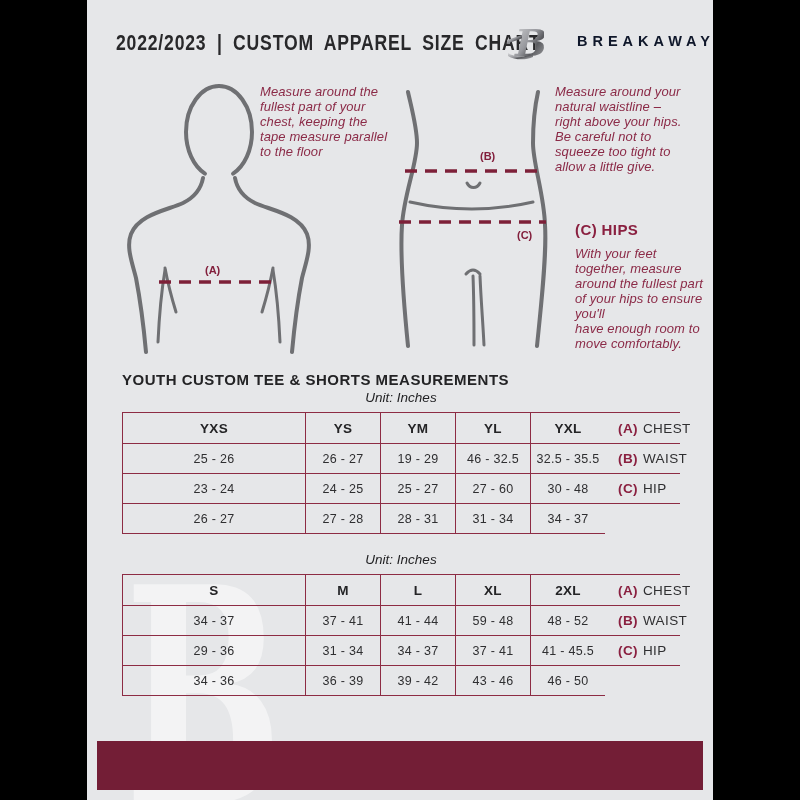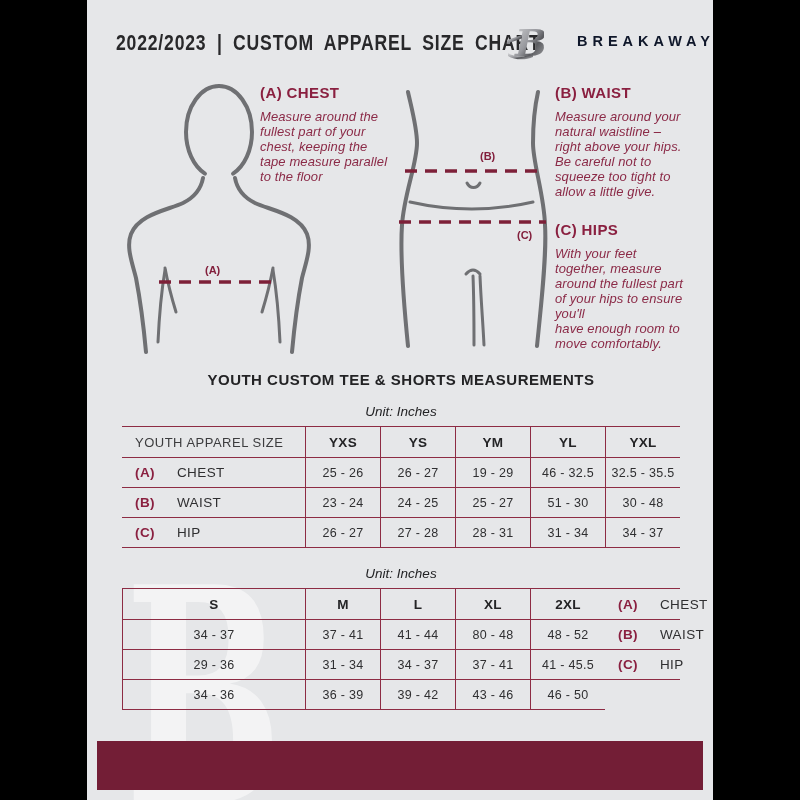--- a/index.html
+++ b/index.html
@@ -41,68 +41,68 @@
     font-size: 14.5px; font-weight: bold; color: #0f172a;
     letter-spacing: 5px; white-space: nowrap; z-index: 2;
   }
   
   .fig { position: absolute; z-index: 2; }
   .fig-body   { left: 38px;  top: 82px; }
   .fig-hips   { left: 306px; top: 86px; }
   .ins { position: absolute; z-index: 2; }
   .ins-a { left: 173px; top: 84px;  width: 180px; }
   .ins-b { left: 468px; top: 84px;  width: 170px; }
-  .ins-c { left: 468px; top: 221px; width: 180px; }
+  .ins-c { left: 488px; top: 221px; width: 180px; }
   .ins-head {
     font-size: 15px; font-weight: bold; color: #8a2040;
     letter-spacing: 0.4px; margin-bottom: 8px;
   }
   .ins-body {
     font-size: 13px; font-style: italic; color: #8b2a47;
     line-height: 15px; white-space: pre-line; letter-spacing: 0.1px;
   }
   .marker {
     position: absolute; z-index: 3;
     font-size: 11px; font-weight: bold; color: #821f3c;
   }
   .marker-a { left: 118px; top: 264px; }
   .marker-b { left: 393px; top: 150px; }
   .marker-c { left: 430px; top: 229px; }
   
   .tbl-section { position: absolute; left: 35px; width: 558px; z-index: 2; }
   .sec-youth { top: 371px; }
   .sec-adult { top: 550px; }
   .tbl-title {
-    text-align: center; font-size: 15px; font-weight: bold;
+    text-align: left; font-size: 15px; font-weight: bold;
     color: #232325; letter-spacing: 0.5px; line-height: 17px;
   }
   .tbl-unit {
     text-align: center; font-size: 13.5px; font-style: italic;
-    color: #232325; line-height: 15px; margin-top: 16px;
+    color: #232325; line-height: 15px; margin-top: 2px;
   }
   .sizetable {
     margin-top: 7px;
     display: grid;
     grid-template-columns: 183px repeat(5, 75px);
     grid-template-rows: 31px 30px 30px 30px;
     border-top: 1.5px solid #8d2c44;
   }
   .cell {
     box-sizing: border-box;
     display: flex; align-items: center; justify-content: center;
     border-bottom: 1.5px solid #8d2c44;
     font-size: 12.5px; color: #2f2f31; letter-spacing: 0.3px;
   }
   .cell:not(.first) { border-left: 1.5px solid #8d2c44; }
   .cell.first { justify-content: flex-start; padding-left: 13px; }
   .cell.head.first { font-size: 13px; color: #3c3c3e; letter-spacing: 0.5px; }
   .cell.head.size { font-size: 13.5px; font-weight: bold; color: #242426; }
   .cell.label { font-size: 13.5px; letter-spacing: 0.4px; }
   .pfx { font-weight: bold; color: #8a2040; }
-  .nm  { margin-left: 22px; color: #2f2f31; }
+  .nm  { margin-left: 5px; color: #2f2f31; }
   
   .footer-bar {
     position: absolute; left: 10px; top: 741px;
     width: 606px; height: 49px;
     background: #731e36; z-index: 4;
   }
   svg { display: block; }
 </style>
 </head>
 <body>
@@ -163,29 +163,27 @@
       <path d="M12,85 H149" stroke="#7d2038" stroke-width="3.5" stroke-dasharray="12 8"></path>
       <path d="M6,136 H153" stroke="#7d2038" stroke-width="3.5" stroke-dasharray="12 8"></path>
     </svg>
   </div>
 
   <div class="marker marker-a">(A)</div>
   <div class="marker marker-b">(B)</div>
   <div class="marker marker-c">(C)</div>
 
   <div class="ins ins-a">
-    <div class="ins-head">(A) CHEST</div>
     <div class="ins-body">Measure around the
 fullest part of your
 chest, keeping the
 tape measure parallel
 to the floor</div>
   </div>
   <div class="ins ins-b">
-    <div class="ins-head">(B) WAIST</div>
     <div class="ins-body">Measure around your
 natural waistline –
 right above your hips.
 Be careful not to
 squeeze too tight to
 allow a little give.</div>
   </div>
   <div class="ins ins-c">
     <div class="ins-head">(C) HIPS</div>
     <div class="ins-body">With your feet
@@ -194,21 +192,20 @@
 of your hips to ensure
 you'll
 have enough room to
 move comfortably.</div>
   </div>
 
   <div class="tbl-section sec-youth">
     <div class="tbl-title">YOUTH CUSTOM TEE &amp; SHORTS MEASUREMENTS</div>
     <div class="tbl-unit">Unit: Inches</div>
     <div class="sizetable">
-      <div class="cell head first">YOUTH APPAREL SIZE</div>
       <div class="cell head size">YXS</div>
       <div class="cell head size">YS</div>
       <div class="cell head size">YM</div>
       <div class="cell head size">YL</div>
       <div class="cell head size">YXL</div>
 
       <div class="cell label first">
         <span class="pfx">(A)</span>
         <span class="nm">CHEST</span>
       </div>
@@ -218,21 +215,21 @@
       <div class="cell">46 - 32.5</div>
       <div class="cell">32.5 - 35.5</div>
 
       <div class="cell label first">
         <span class="pfx">(B)</span>
         <span class="nm">WAIST</span>
       </div>
       <div class="cell">23 - 24</div>
       <div class="cell">24 - 25</div>
       <div class="cell">25 - 27</div>
-      <div class="cell">51 - 30</div>
+      <div class="cell">27 - 60</div>
       <div class="cell">30 - 48</div>
 
       <div class="cell label first">
         <span class="pfx">(C)</span>
         <span class="nm">HIP</span>
       </div>
       <div class="cell">26 - 27</div>
       <div class="cell">27 - 28</div>
       <div class="cell">28 - 31</div>
       <div class="cell">31 - 34</div>
@@ -249,21 +246,21 @@
       <div class="cell head size">XL</div>
       <div class="cell head size">2XL</div>
 
       <div class="cell label first">
         <span class="pfx">(A)</span>
         <span class="nm">CHEST</span>
       </div>
       <div class="cell">34 - 37</div>
       <div class="cell">37 - 41</div>
       <div class="cell">41 - 44</div>
-      <div class="cell">80 - 48</div>
+      <div class="cell">59 - 48</div>
       <div class="cell">48 - 52</div>
 
       <div class="cell label first">
         <span class="pfx">(B)</span>
         <span class="nm">WAIST</span>
       </div>
       <div class="cell">29 - 36</div>
       <div class="cell">31 - 34</div>
       <div class="cell">34 - 37</div>
       <div class="cell">37 - 41</div>

